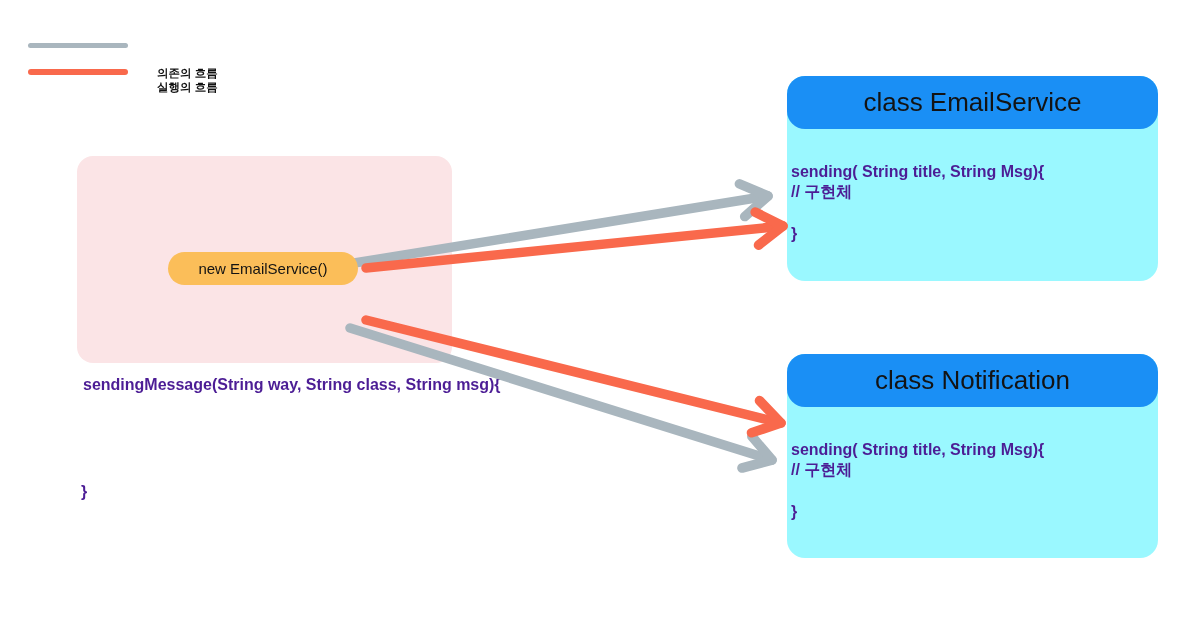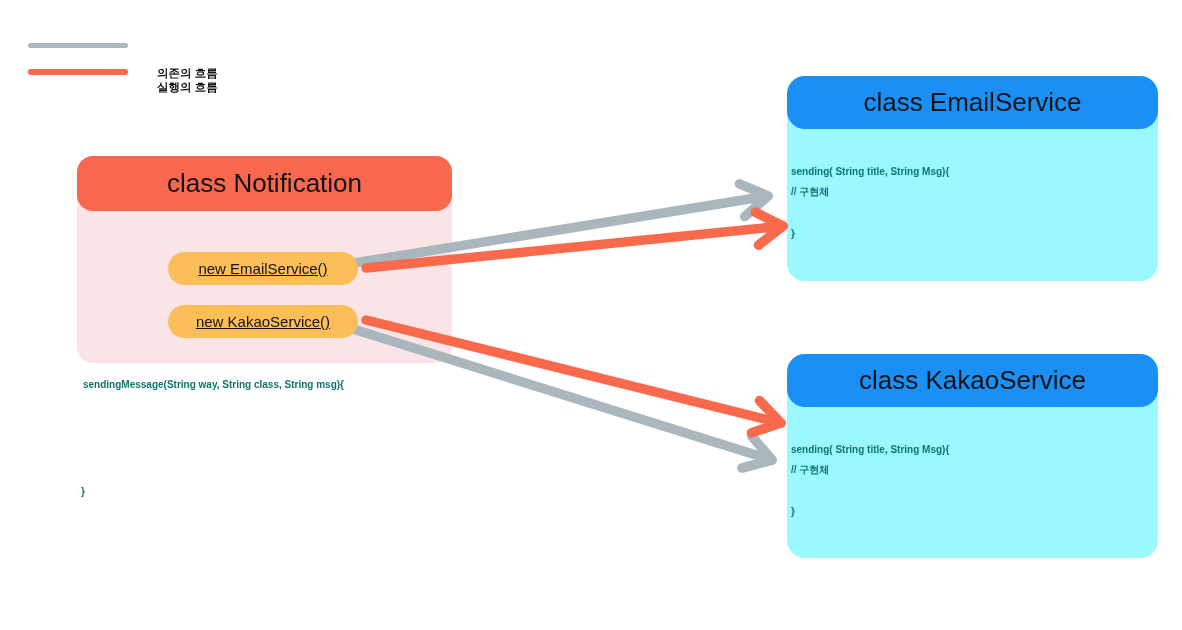--- a/index.html
+++ b/index.html
@@ -37,36 +37,35 @@
     background: #FBE4E6; border-radius: 16px;
   }
   .notif-box .box-header { height: 55px; border-radius: 16px; background: #F8684E; }
 
   .svc-box { width: 371px; background: #9AF8FF; border-radius: 18px; }
   .svc-box .box-header { height: 53px; border-radius: 18px; background: #1A8FF5; }
   .svc-box.email { left: 787px; top: 76px;  height: 205px; }
   .svc-box.kakao { left: 787px; top: 354px; height: 204px; }
 
   .code {
-    position: absolute; font-size: 10px; font-weight: 600;
-    color: #0f766e; white-space: nowrap; line-height: 20px;
+    position: absolute; font-size: 16px; font-weight: 600;
+    color: #4c1d95; white-space: nowrap; line-height: 20px;
   }
   .notif-code-open  { left: 6px; top: 219px; }
   .notif-code-close { left: 4px; top: 326px; }
 
   .svc-code  { left: 4px; top: 86px; }
   .svc-close { left: 4px; top: 148px; }
 
   .pill {
     position: absolute; left: 91px; width: 190px; height: 33px;
     background: #FBBE59; border-radius: 17px;
     display: flex; align-items: center; justify-content: center;
     font-size: 15px; font-weight: 500; color: #131313; white-space: nowrap;
     z-index: 3;
-    text-decoration: underline;
   }
   .pill.email { top: 96px; }
   .pill.kakao { top: 149px; }
 
   
   .arrows {
     position: absolute; left: 0; top: 0;
     width: 1182px; height: 630px;
     z-index: 2; pointer-events: none;
   }
@@ -78,47 +77,41 @@
 <div class="canvas">
 
   <div>
     <span class="legend-swatch exec"></span>
     <span class="legend-label exec">실행의 흐름</span>
     <span class="legend-swatch dep"></span>
     <span class="legend-label dep">의존의 흐름</span>
   </div>
 
   <div class="classbox notif-box">
-    <div class="box-header">
-      <span>class Notification</span>
-    </div>
     <div class="code notif-code-open">sendingMessage(String way, String class, String msg){</div>
     <div class="pill email">
       <span>new EmailService()</span>
-    </div>
-    <div class="pill kakao">
-      <span>new KakaoService()</span>
     </div>
     <div class="code notif-code-close">}</div>
   </div>
 
   <div class="classbox svc-box email">
     <div class="box-header">
       <span>class EmailService</span>
     </div>
     <div class="code svc-code">
       <div>sending( String title, String Msg){</div>
       <div>// 구현체</div>
     </div>
     <div class="code svc-close">}</div>
   </div>
 
   <div class="classbox svc-box kakao">
     <div class="box-header">
-      <span>class KakaoService</span>
+      <span>class Notification</span>
     </div>
     <div class="code svc-code">
       <div>sending( String title, String Msg){</div>
       <div>// 구현체</div>
     </div>
     <div class="code svc-close">}</div>
   </div>
 
   <svg class="arrows" viewBox="0 0 1182 630" xmlns="http://www.w3.org/2000/svg">
     <defs>

